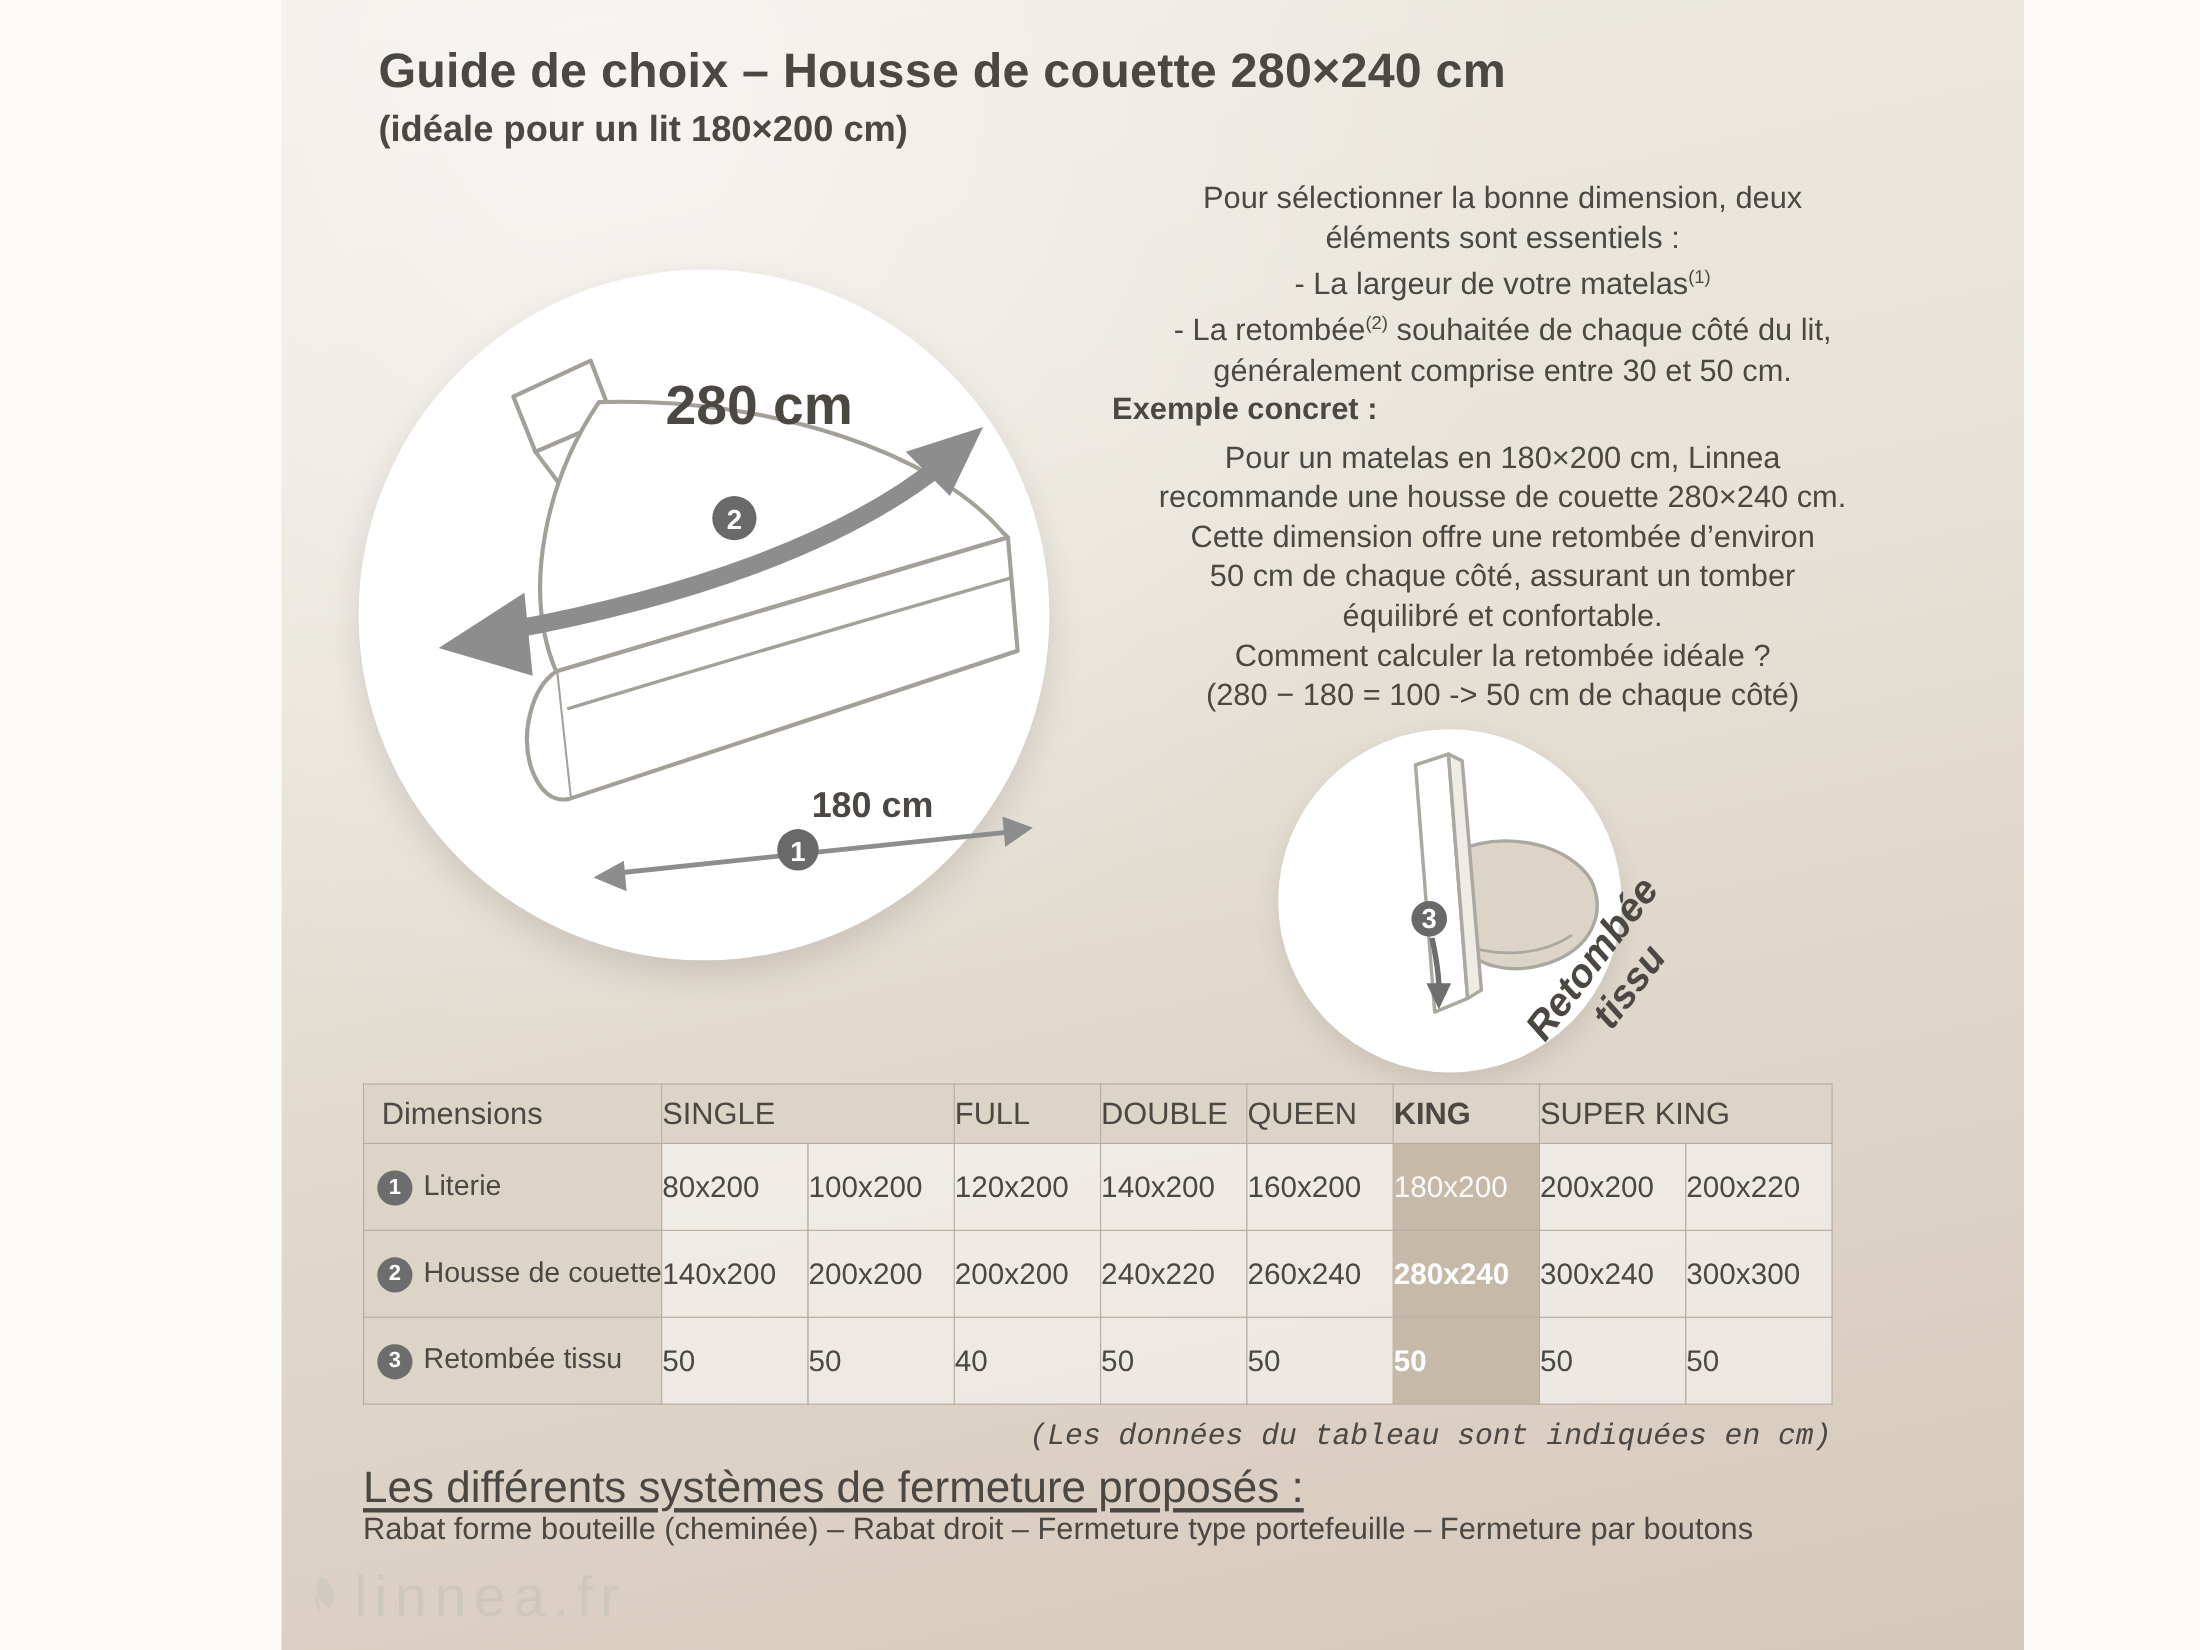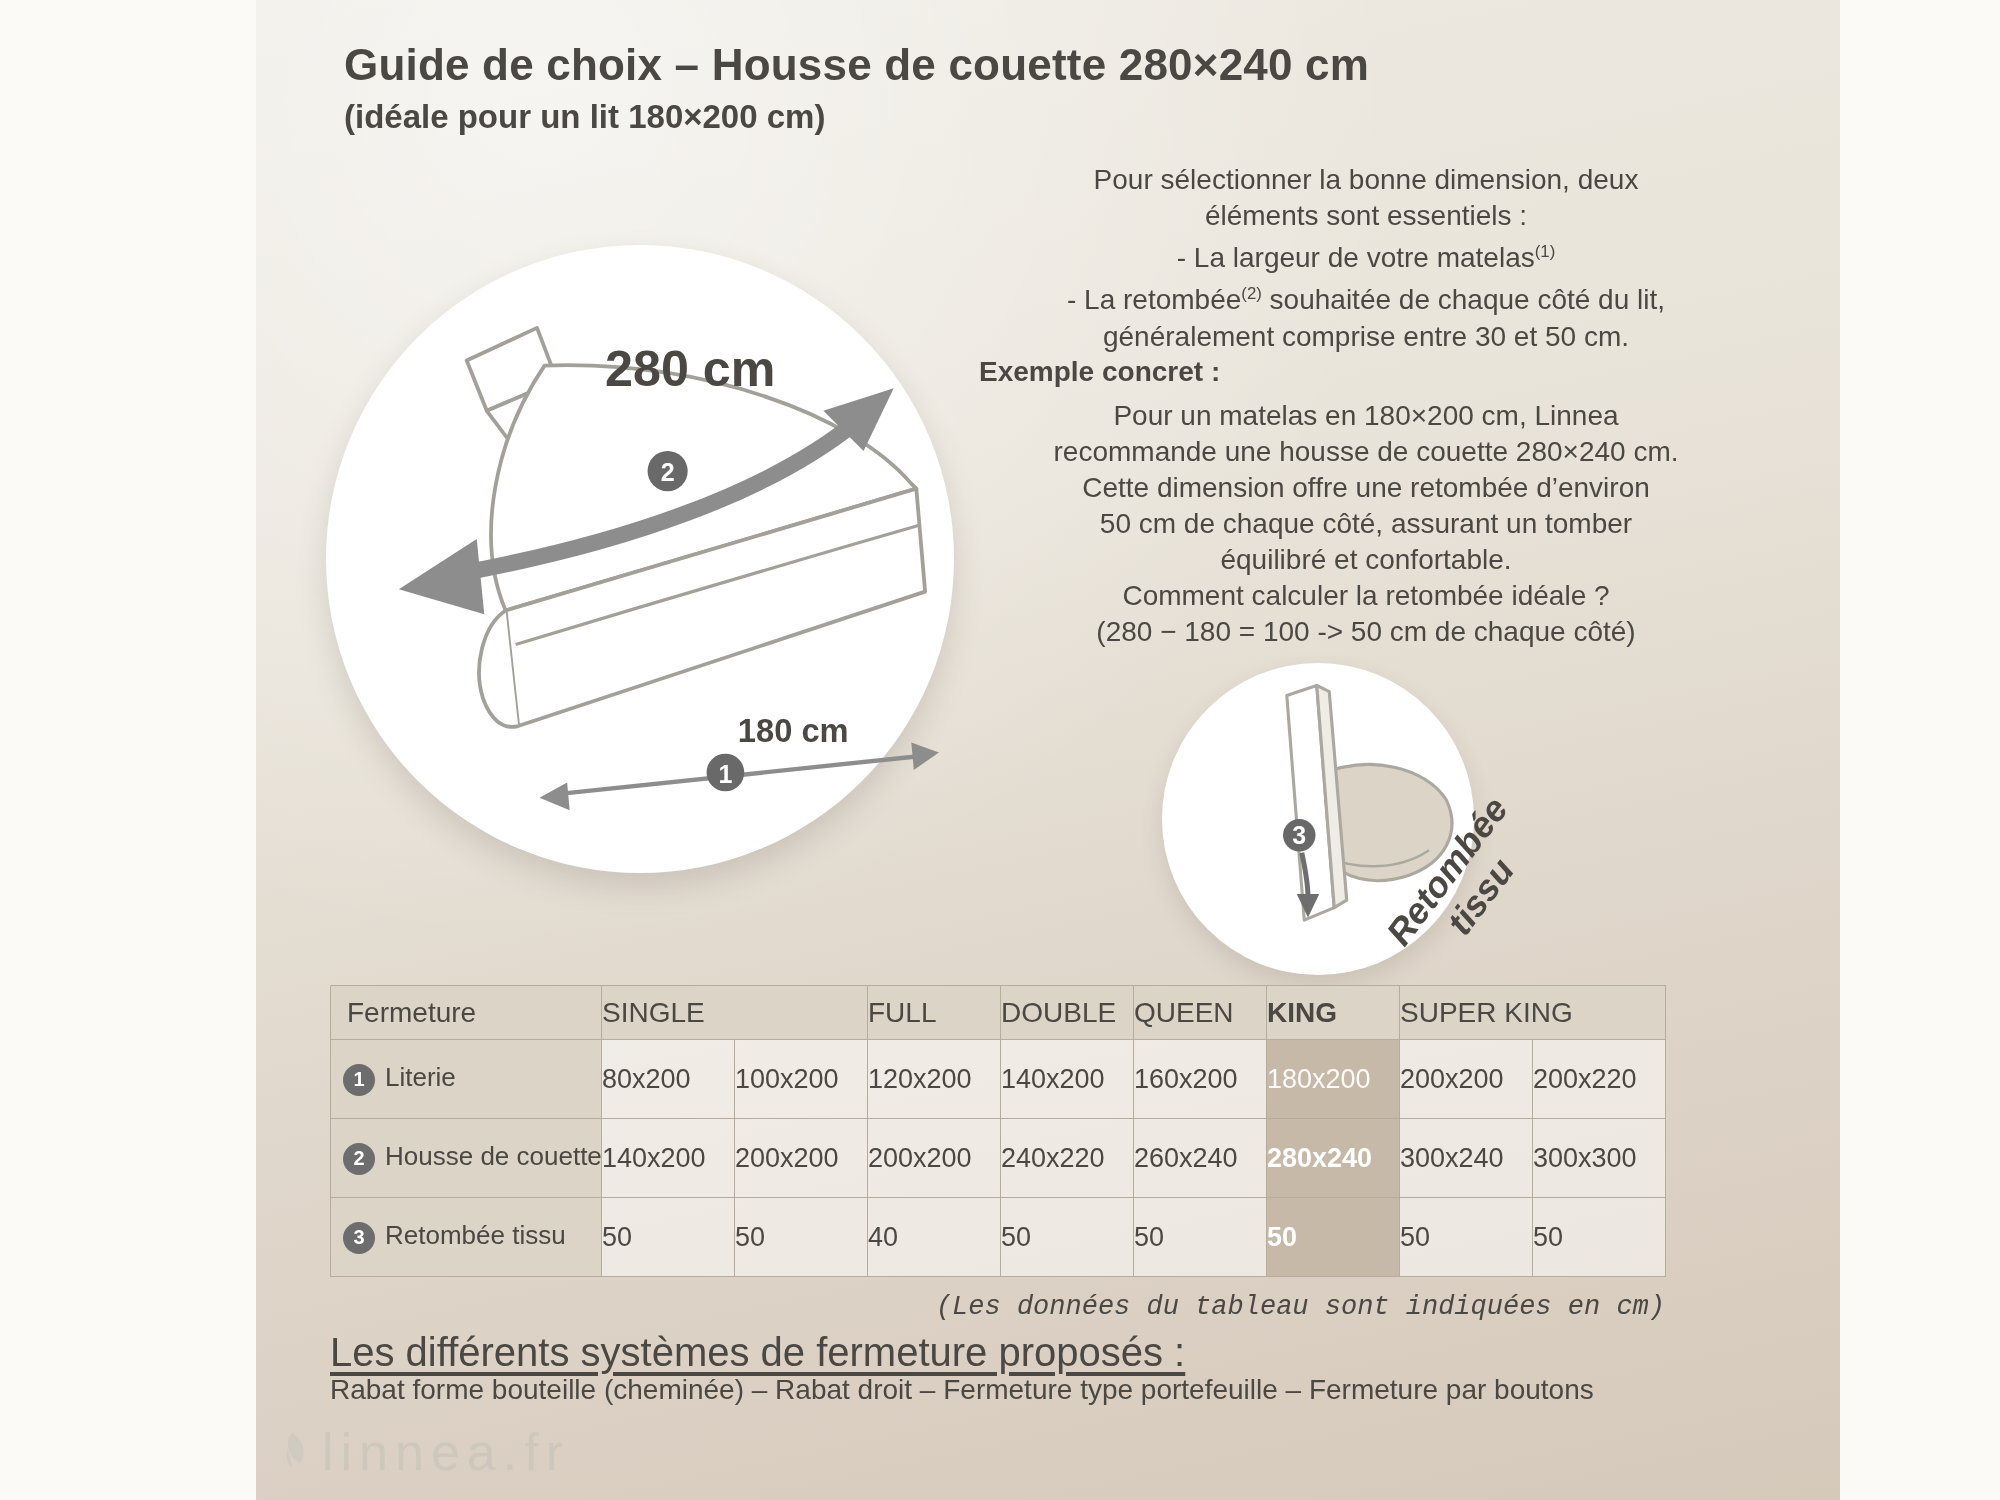--- a/index.html
+++ b/index.html
@@ -30,21 +30,21 @@
   }
   .small-circle svg{width:100%;height:100%;display:block;}
 
   .svg-label-big{font-size:40px;font-weight:700;fill:#4b4843;text-anchor:middle;font-family:"Liberation Sans",sans-serif;}
   .svg-label-small{font-size:26px;font-weight:700;fill:#4b4843;text-anchor:middle;font-family:"Liberation Sans",sans-serif;}
   .svg-badge-text{font-size:20px;font-weight:700;fill:#ffffff;text-anchor:middle;font-family:"Liberation Sans",sans-serif;}
 
   .textcol{position:absolute;left:755px;width:710px;font-size:28px;line-height:36px;text-align:center;}
   .intro-block{top:162px;}
   .t-line sup{font-size:0.6em;vertical-align:super;}
-  .example-head{position:absolute;left:723px;top:356px;font-size:28px;font-weight:700;}
+  .example-head{position:absolute;left:755px;top:356px;font-size:28px;font-weight:700;}
   .example-block{top:398px;}
 
   .drop-label{
     position:absolute;left:1078px;top:842px;width:260px;text-align:center;
     font-size:36px;font-weight:700;font-style:italic;color:#4b4843;
     transform:rotate(-53deg);
   }
 
   .size-table{
     position:absolute;left:74px;top:985px;border-collapse:collapse;table-layout:fixed;width:1335px;
@@ -172,21 +172,21 @@
         <col style="width:133px">
         <col style="width:133px">
       <col style="width:133px">
         <col style="width:133px">
         <col style="width:133px">
         <col style="width:133px">
         <col style="width:133px">
     </colgroup>
     <thead>
       <tr>
-        <th class="dim-col">Fermeture</th>
+        <th class="dim-col">Dimensions</th>
         <th colspan="2">SINGLE</th>
         <th>FULL</th>
         <th>DOUBLE</th>
         <th>QUEEN</th>
         <th class="king-h">KING</th>
         <th colspan="2">SUPER KING</th>
       </tr>
     </thead>
     <tbody>
       <tr class="first-row">

